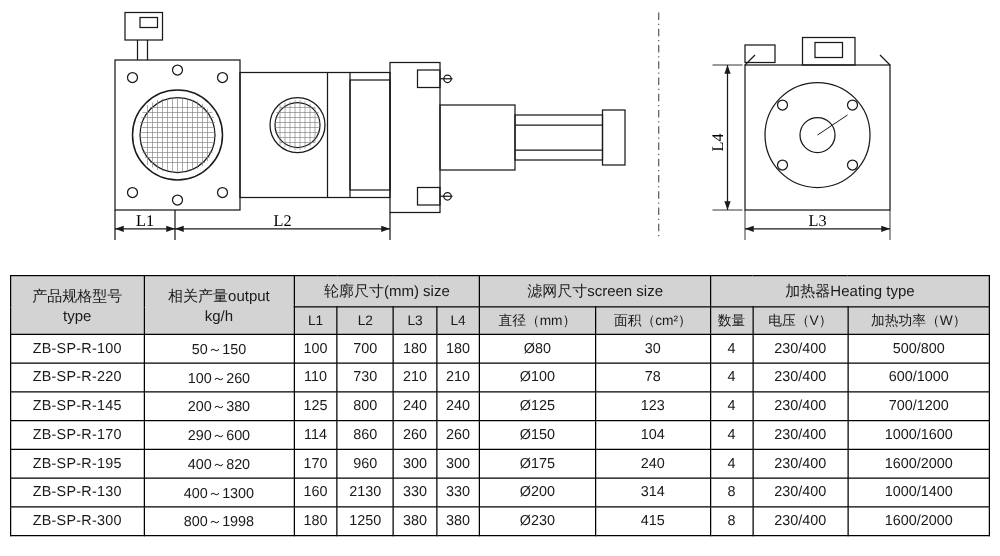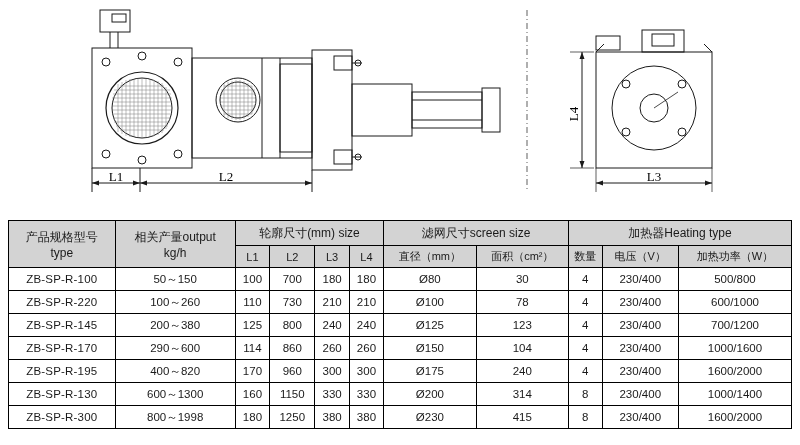--- a/index.html
+++ b/index.html
@@ -282,23 +282,23 @@
       <td>300</td>
       <td>300</td>
       <td>Ø175</td>
       <td>240</td>
       <td>4</td>
       <td>230/400</td>
       <td>1600/2000</td>
     </tr>
     <tr>
       <td>ZB-SP-R-130</td>
-      <td>600～1300</td>
+      <td>400～1300</td>
       <td>160</td>
-      <td>1150</td>
+      <td>2130</td>
       <td>330</td>
       <td>330</td>
       <td>Ø200</td>
       <td>314</td>
       <td>8</td>
       <td>230/400</td>
       <td>1000/1400</td>
     </tr>
     <tr>
       <td>ZB-SP-R-300</td>

